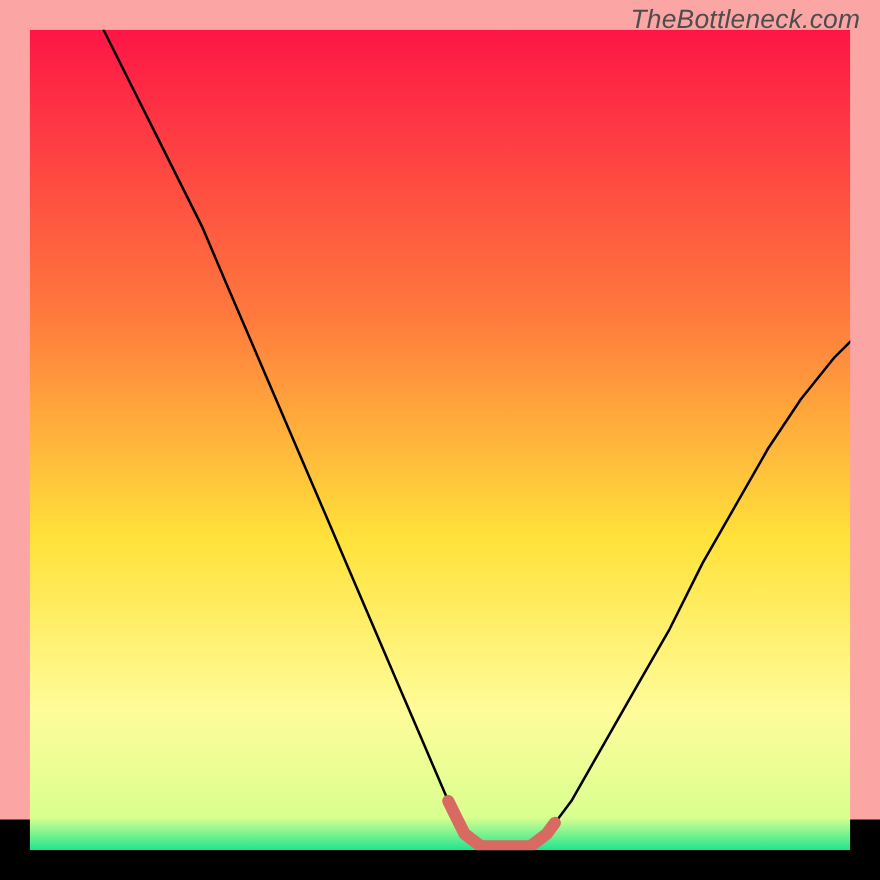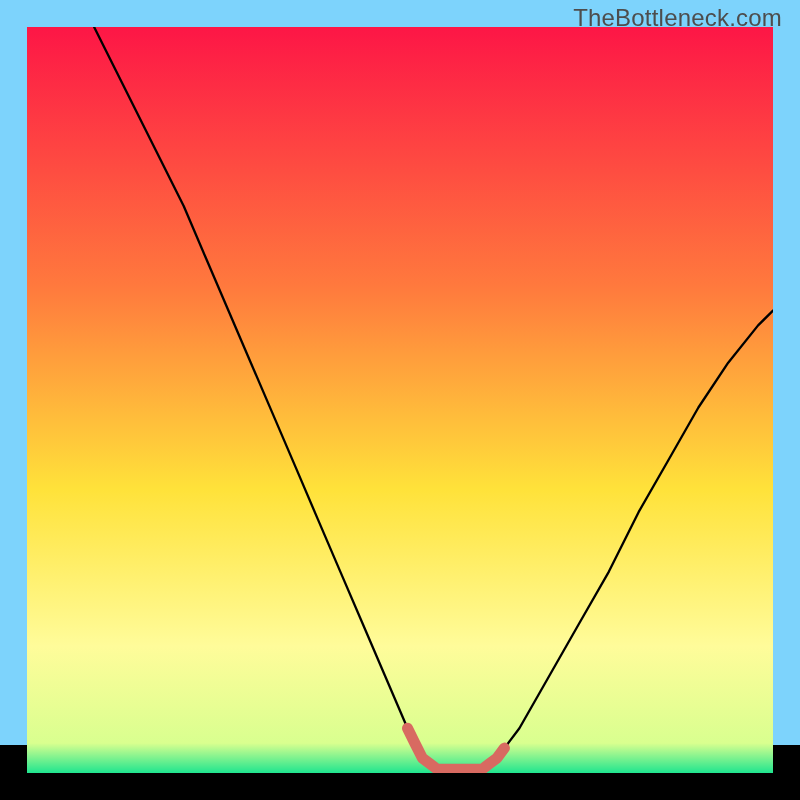--- a/index.html
+++ b/index.html
@@ -8,21 +8,22 @@
     width: 800px;
     height: 800px;
     background: #000;
     font-family: Arial, Helvetica, sans-serif;
     overflow: hidden;
   }
   .frame {
     position: relative;
     width: 800px;
     height: 745px;
-    background: #7dd3fc;
+    background: #fca5a5;
+    font-style: italic;
   }
   .watermark {
     position: absolute;
     top: 4px;
     right: 18px;
     color: #4d4d4d;
     font-size: 24px;
     font-weight: 500;
     letter-spacing: 0.2px;
     z-index: 10;

